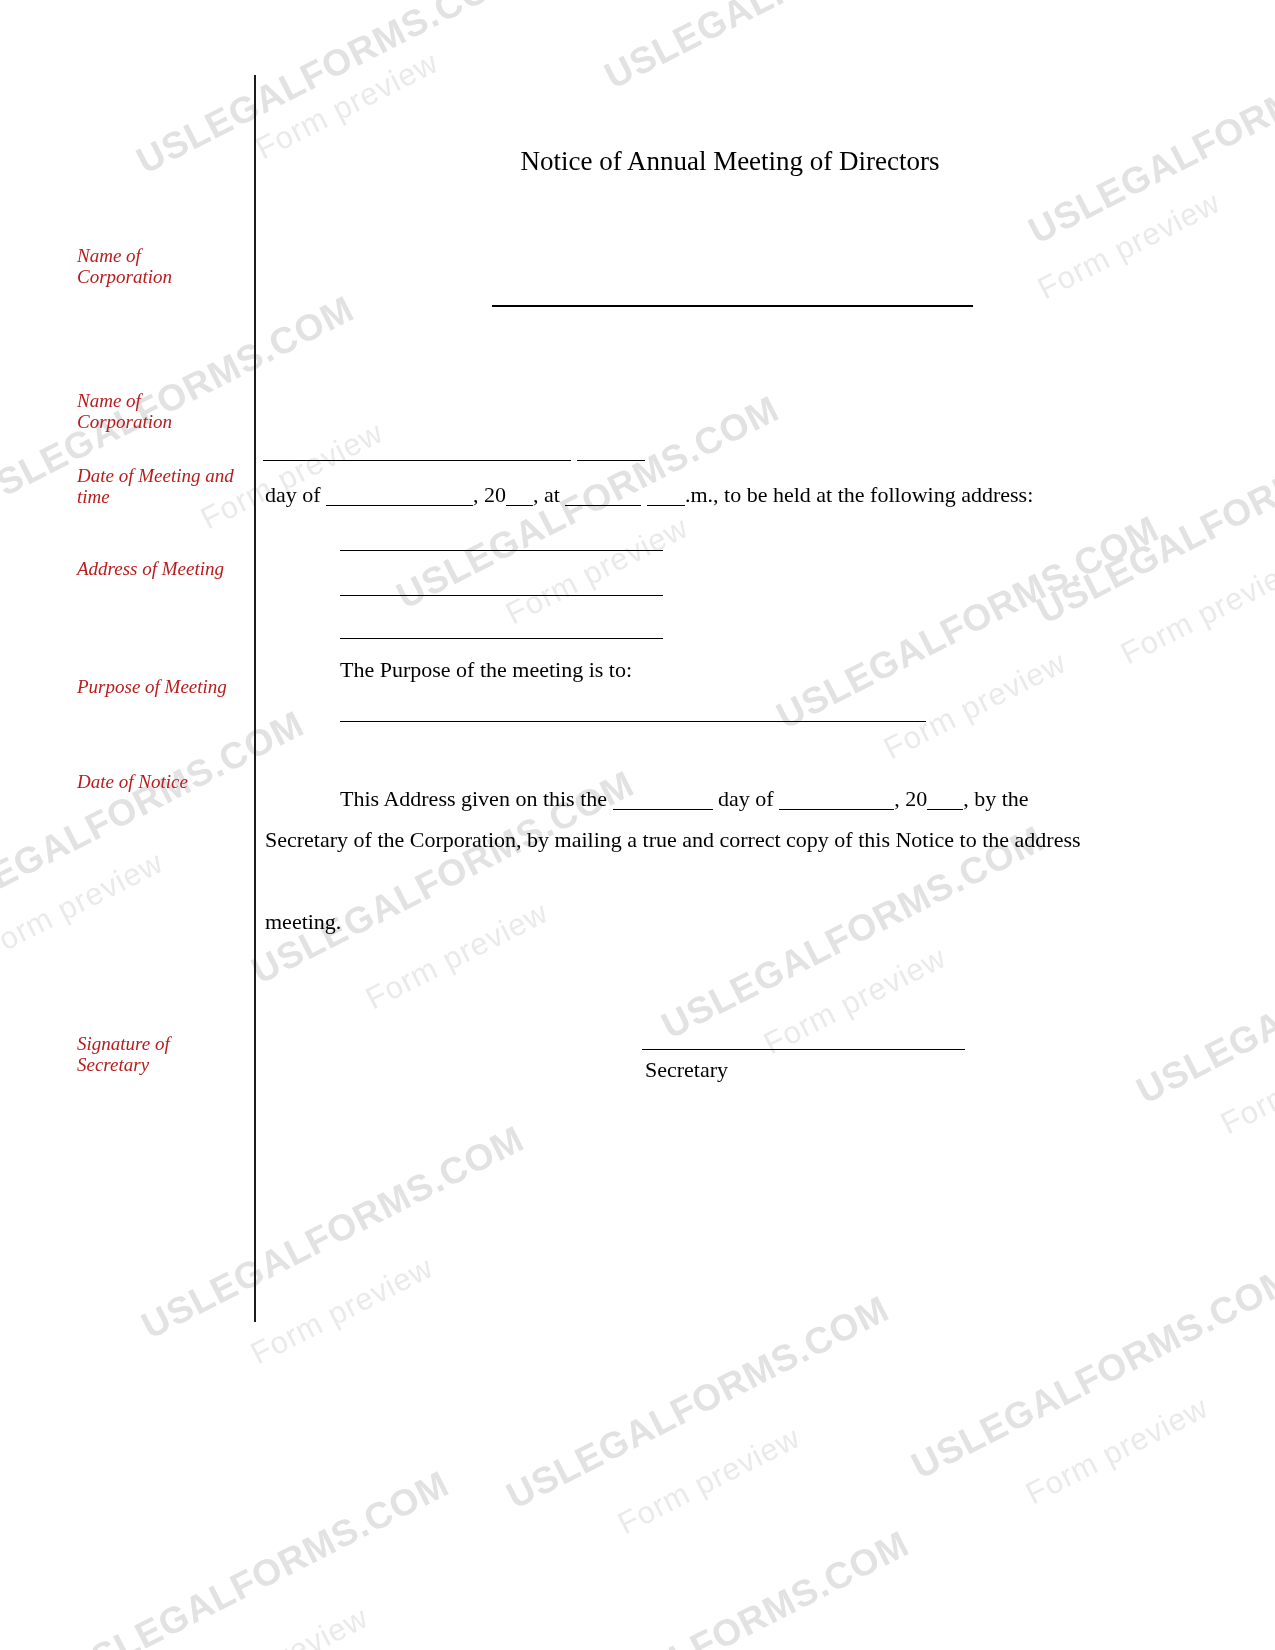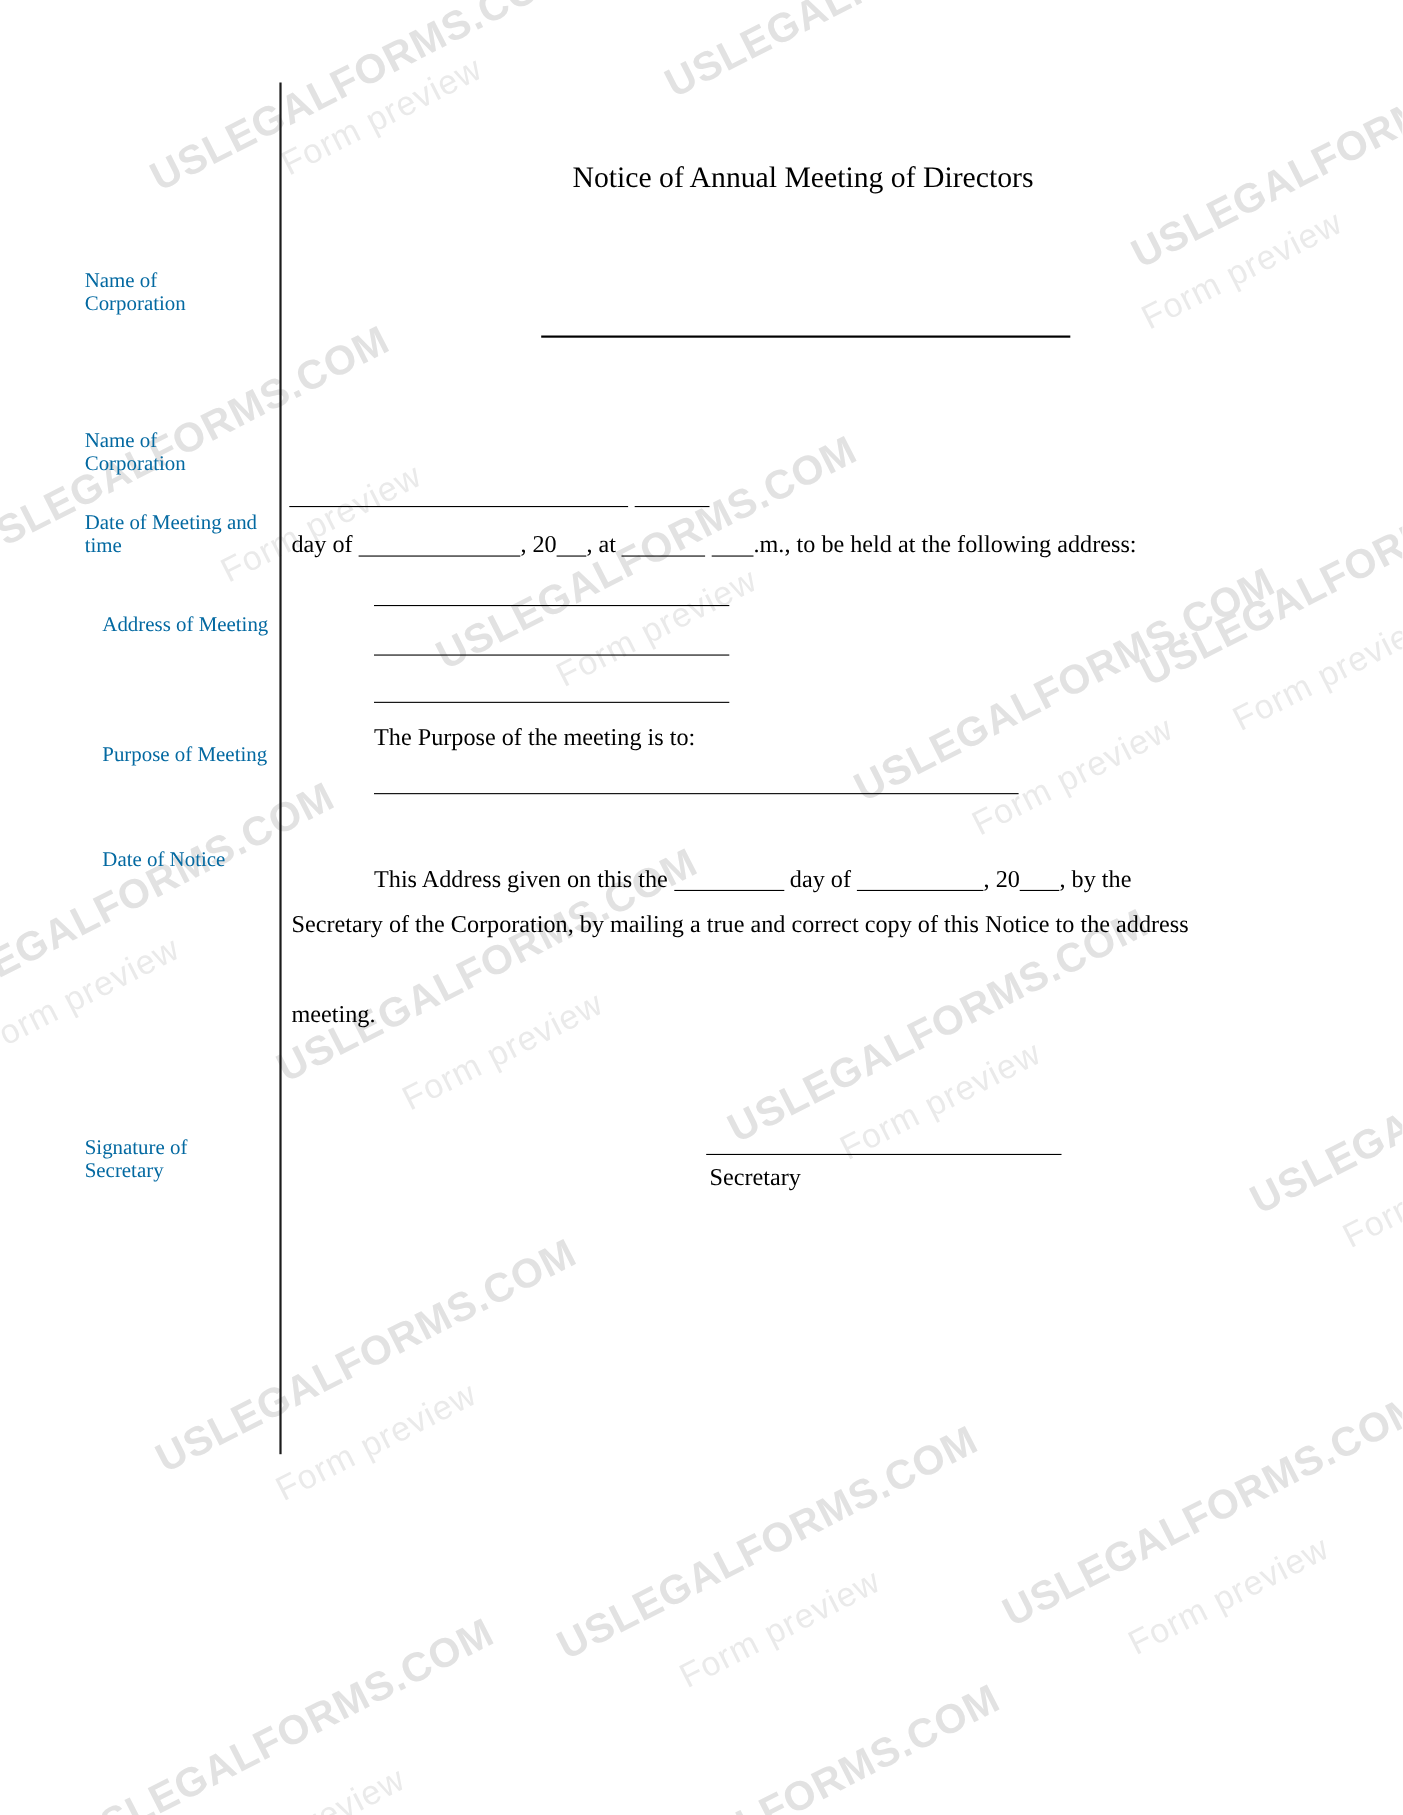--- a/index.html
+++ b/index.html
@@ -13,22 +13,22 @@
   }
   
   .wm{position:absolute;white-space:nowrap;transform:rotate(-27deg);transform-origin:0 0;
       font-family:"Liberation Sans", sans-serif;pointer-events:none;user-select:none;}
   .wm-brand{font-weight:bold;font-size:37px;letter-spacing:1px;}
   .wm-preview{font-weight:normal;font-size:31px;letter-spacing:1px;}
   
   .vrule{position:absolute;left:254px;top:75px;width:2px;height:1247px;background:#1c1c1c;}
   
   .mlabel{position:absolute;left:77px;width:160px;
-          font-size:19px;line-height:21px;color:#0369a1;}
-  .nowrap{white-space:nowrap;width:auto;margin-left:16px;}
+          font-style:italic;font-size:19px;line-height:21px;color:#b91c1c;}
+  .nowrap{white-space:nowrap;width:auto;}
   
   .t{position:absolute;font-size:22px;line-height:24px;white-space:nowrap;}
   .title{position:absolute;left:255px;top:146px;width:950px;text-align:center;
          font-weight:normal;font-size:27px;white-space:nowrap;}
   .of{position:absolute;left:255px;top:211px;width:950px;text-align:center;
       font-weight:bold;font-size:24px;}
   .rule{position:absolute;height:0;border-bottom:2px solid #000;}
   .thin{border-bottom-width:1.5px;}
   .blank{display:inline-block;border-bottom:1.5px solid #000;height:6px;vertical-align:-4px;}
 </style>

